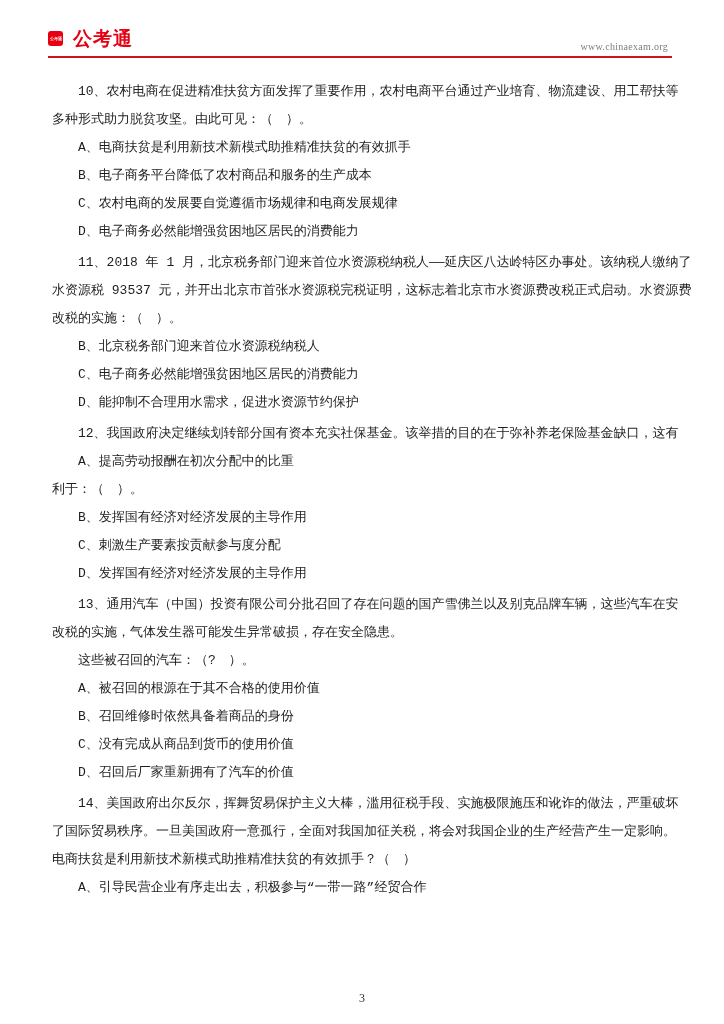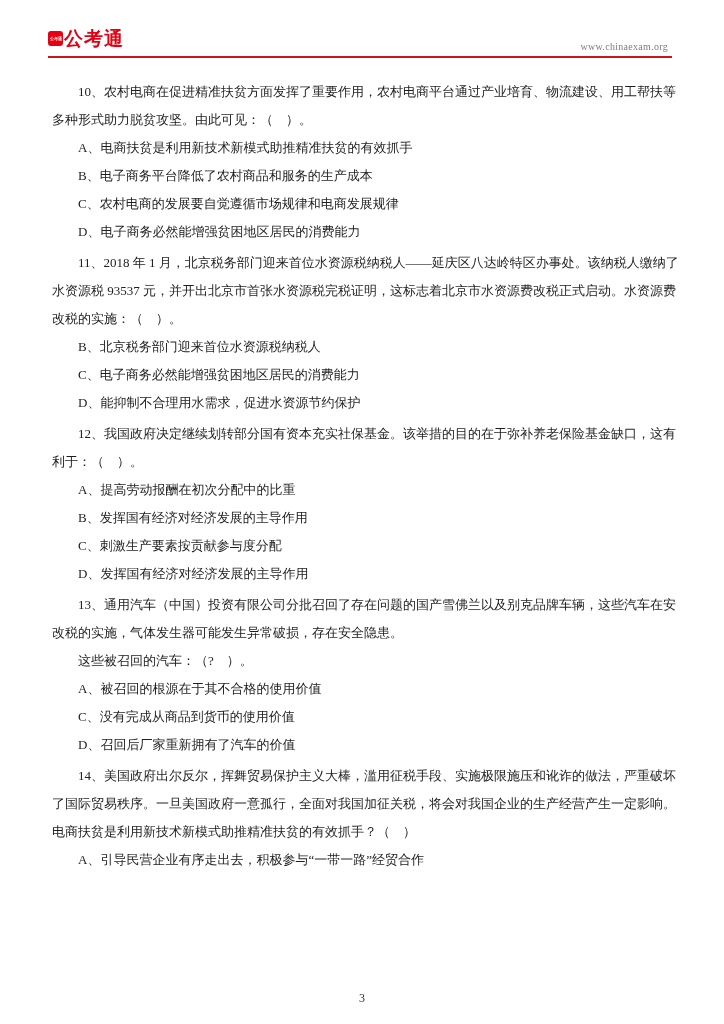--- a/index.html
+++ b/index.html
@@ -14,21 +14,21 @@
     color: #1e1e1e;
     overflow: hidden;
   }
   
   .logo {
     position: absolute;
     top: 29px;
     left: 48px;
     display: flex;
     align-items: center;
-    gap: 1px;
+    gap: 10px;
   }
   .logo-badge {
     width: 15px;
     height: 15px;
     background: #e60012;
     border-radius: 3px;
     display: flex;
     align-items: center;
     justify-content: center;
     overflow: hidden;
@@ -64,21 +64,21 @@
     height: 2px;
     background: #c9151e;
   }
   
   .content {
     position: absolute;
     top: 78px;
     left: 52px;
     width: 630px;
   }
-  .question { margin-top: 3px; }
+  .question { margin-top: 3px; font-family: Liberation Mono, monospace; }
   .question:first-child { margin-top: 0; }
   .line {
     height: 28px;
     line-height: 28px;
     font-size: 13px;
     white-space: nowrap;
     color: #1e1e1e;
   }
   .indent { padding-left: 26px; }
   
@@ -120,31 +120,32 @@
       <div class="question">
         <div class="line indent">11、2018 年 1 月，北京税务部门迎来首位水资源税纳税人——延庆区八达岭特区办事处。该纳税人缴纳了</div>
         <div class="line">水资源税 93537 元，并开出北京市首张水资源税完税证明，这标志着北京市水资源费改税正式启动。水资源费</div>
         <div class="line">改税的实施：（　）。</div>
         <div class="line indent">B、北京税务部门迎来首位水资源税纳税人</div>
         <div class="line indent">C、电子商务必然能增强贫困地区居民的消费能力</div>
         <div class="line indent">D、能抑制不合理用水需求，促进水资源节约保护</div>
       </div>
       <div class="question">
         <div class="line indent">12、我国政府决定继续划转部分国有资本充实社保基金。该举措的目的在于弥补养老保险基金缺口，这有</div>
+        <div class="line indent">A、提高劳动报酬在初次分配中的比重</div>
         <div class="line">利于：（　）。</div>
-        <div class="line indent">A、提高劳动报酬在初次分配中的比重</div>
         <div class="line indent">B、发挥国有经济对经济发展的主导作用</div>
         <div class="line indent">C、刺激生产要素按贡献参与度分配</div>
         <div class="line indent">D、发挥国有经济对经济发展的主导作用</div>
       </div>
       <div class="question">
         <div class="line indent">13、通用汽车（中国）投资有限公司分批召回了存在问题的国产雪佛兰以及别克品牌车辆，这些汽车在安</div>
         <div class="line">改税的实施，气体发生器可能发生异常破损，存在安全隐患。</div>
         <div class="line indent">这些被召回的汽车：（?　）。</div>
         <div class="line indent">A、被召回的根源在于其不合格的使用价值</div>
+        <div class="line indent">B、召回维修时依然具备着商品的身份</div>
         <div class="line indent">C、没有完成从商品到货币的使用价值</div>
         <div class="line indent">D、召回后厂家重新拥有了汽车的价值</div>
       </div>
       <div class="question">
         <div class="line indent">14、美国政府出尔反尔，挥舞贸易保护主义大棒，滥用征税手段、实施极限施压和讹诈的做法，严重破坏</div>
         <div class="line">了国际贸易秩序。一旦美国政府一意孤行，全面对我国加征关税，将会对我国企业的生产经营产生一定影响。</div>
         <div class="line">电商扶贫是利用新技术新模式助推精准扶贫的有效抓手？（　）</div>
         <div class="line indent">A、引导民营企业有序走出去，积极参与“一带一路”经贸合作</div>
       </div>
     </div>

